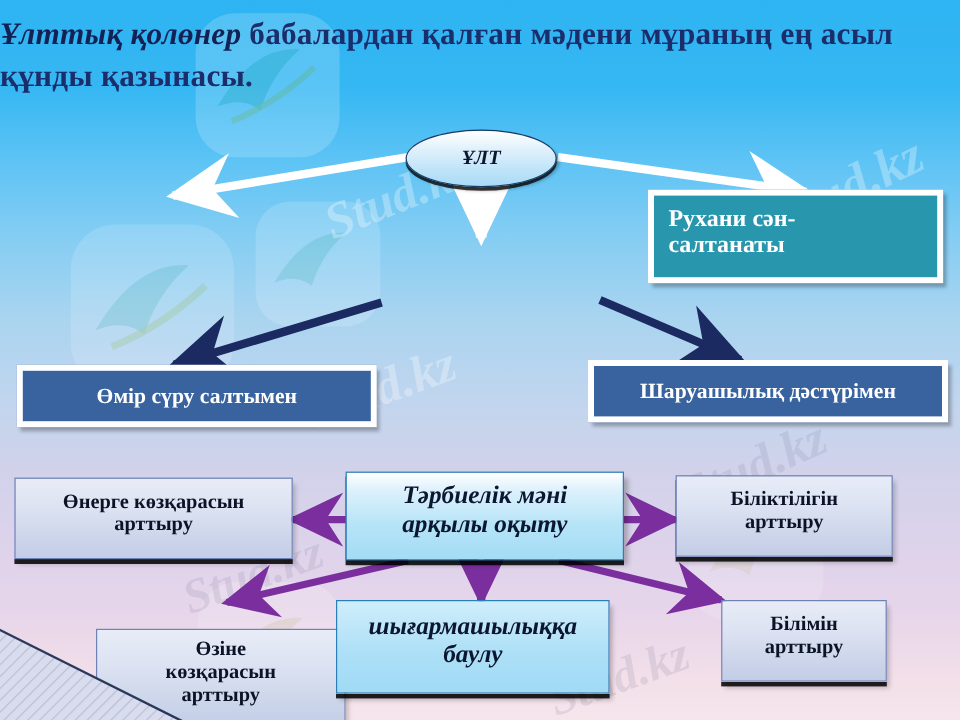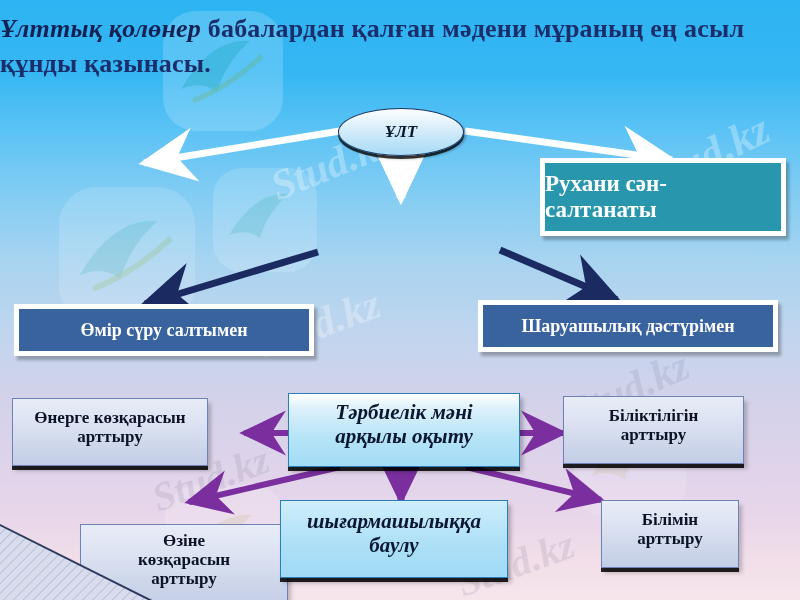--- a/index.html
+++ b/index.html
@@ -211,40 +211,40 @@
     <line x1="401" y1="467" x2="401" y2="500" stroke="#7b2f9e" stroke-width="7" marker-end="url(#ap)"></line>
 
     <line x1="466" y1="467" x2="601" y2="500" stroke="#7b2f9e" stroke-width="6" marker-end="url(#ap)"></line>
   </svg>
 
   <div class="node ellipse-node" style="left:338px; top:108px; width:126px; height:48px; font-size:17px;">
     <span>ҰЛТ</span>
   </div>
 
 
-  <div class="node teal-node" style="left:540px; top:158px; width:246px; height:78px; font-size:23px; justify-content:flex-start; text-align:left; display:block; padding-top:8px;">
+  <div class="node teal-node" style="left:540px; top:158px; width:246px; height:78px; font-size:20px; justify-content:flex-start; padding-left:12px; text-align:left; display:block; padding-top:8px;">
     <div>Рухани сән-</div>
     <div>салтанаты</div>
   </div>
 
 
   <div class="node steel-node" style="left:14px; top:304px; width:300px; height:52px; font-size:18px;">
     <span>Өмір сүру салтымен</span>
   </div>
 
-  <div class="node steel-node" style="left:478px; top:300px; width:300px; height:52px; font-size:18px;">
+  <div class="node steel-node" style="left:490px; top:300px; width:300px; height:52px; font-size:18px;">
     <span>Шаруашылық дәстүрімен</span>
   </div>
 
   <div class="node lightblue-node" style="left:288px; top:393px; width:232px; height:74px; font-size:21px; display:block; padding-top:7px;">
     <div>Тәрбиелік мәні</div>
     <div>арқылы  оқыту</div>
   </div>
 
-  <div class="node lavender-node" style="left:12px; top:398px; width:196px; height:68px; font-size:17px; display:block; padding-top:9px;">
+  <div class="node lavender-node" style="left:12px; top:398px; width:232px; height:68px; font-size:17px; display:block; padding-top:9px;">
     <div>Өнерге көзқарасын</div>
     <div>арттыру</div>
   </div>
 
   <div class="node lavender-node" style="left:563px; top:396px; width:181px; height:68px; font-size:17px; display:block; padding-top:9px;">
     <div>Біліктілігін</div>
     <div>арттыру</div>
   </div>
 
   <div class="node lavender-node" style="left:80px; top:500px; width:208px; height:82px; font-size:17px; display:block; padding-top:6px;margin-top:24px;">

